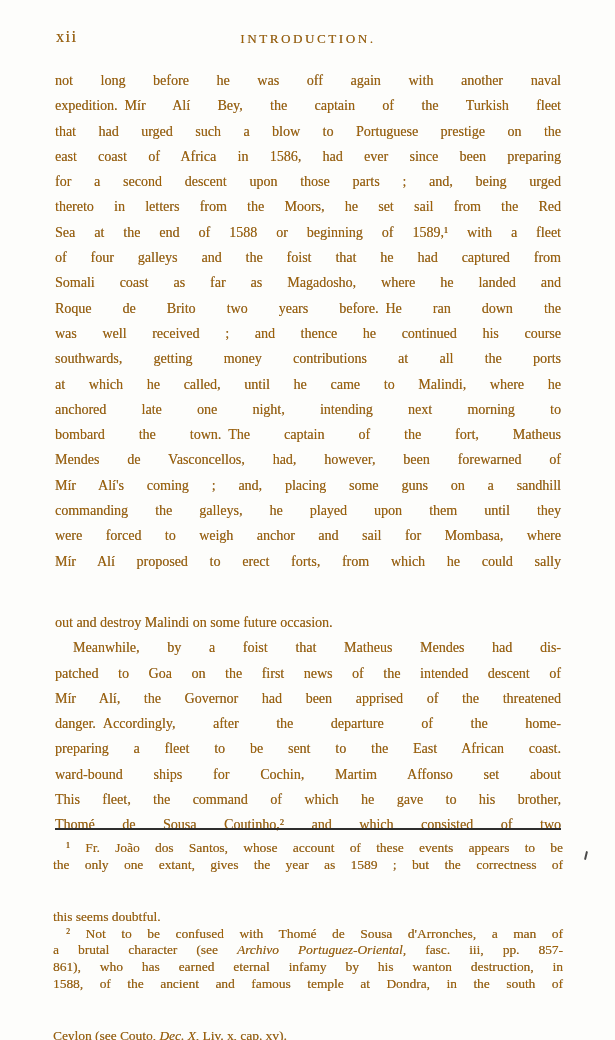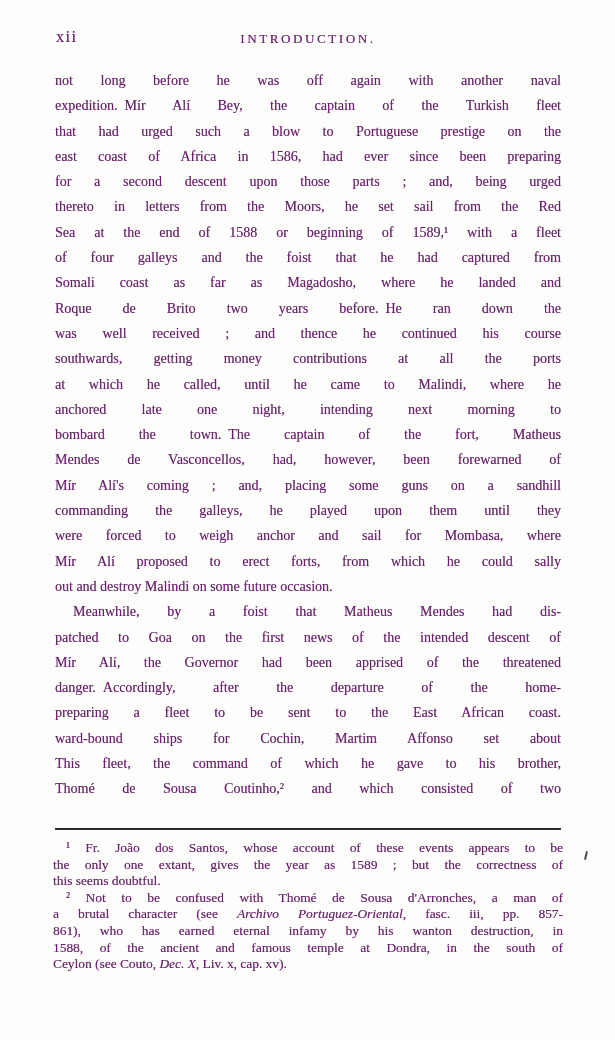--- a/index.html
+++ b/index.html
@@ -2,21 +2,21 @@
 <html><head>
 <meta charset="utf-8">
 <style>
   html, body { margin: 0; padding: 0; background: #ffffff; }
   .page {
     position: relative;
     width: 615px;
     height: 1040px;
     background: #fdfdfb;
     font-family: "Liberation Serif", serif;
-    color: #701a75;
+    color: #a16207;
     overflow: hidden;
     text-shadow: 0.2px 0.2px 0.35px rgba(20,20,20,0.45);
   }
   .header {
     position: absolute;
     top: 27px;
     left: 55px;
     width: 506px;
     height: 22px;
   }
@@ -41,20 +41,21 @@
     font-size: 14px;
     line-height: 25.3px;
   }
   .line {
     text-align: justify;
     text-align-last: justify;
   }
   .para:not(.cont) .line:last-child,
   .note .line:last-child {
     text-align-last: left;
+    margin-top: 36px;
   }
   .para .line.indent { text-indent: 18px; }
   .footnote-rule {
     position: absolute;
     top: 828px;
     left: 55px;
     width: 506px;
     height: 2px;
     background: #2e2e2e;
   }

